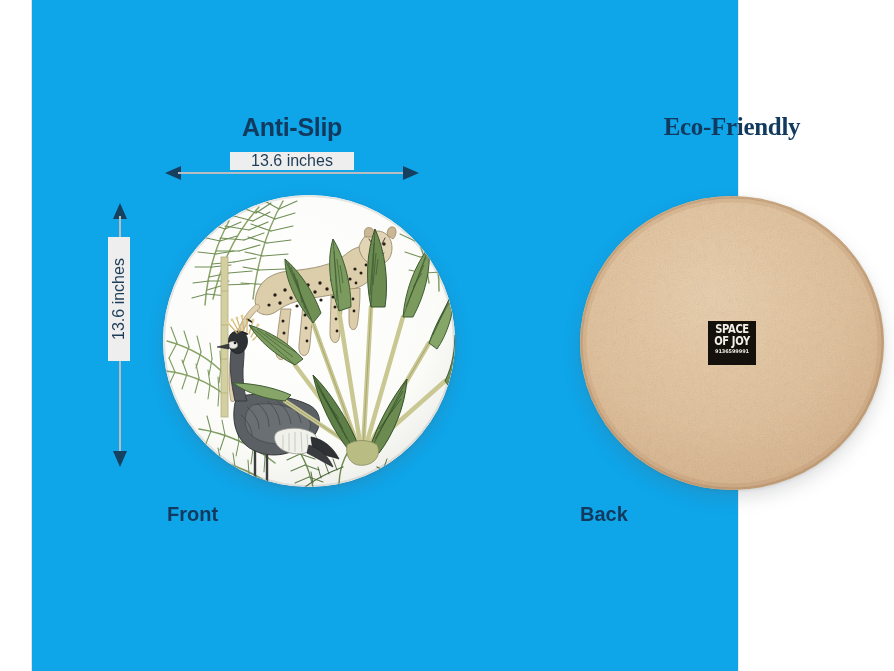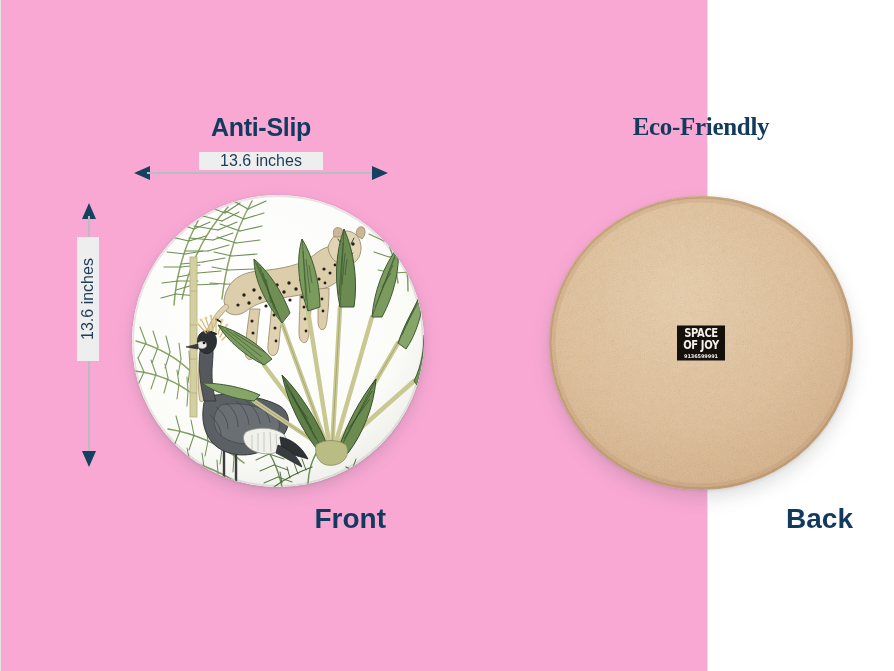--- a/index.html
+++ b/index.html
@@ -10,44 +10,45 @@
     height: 671px;
     background: #ffffff;
     font-family: "Liberation Sans", sans-serif;
     overflow: hidden;
   }
 
   #stage {
     position: relative;
     width: 708px;
     height: 671px;
-    background: #f9a8d4;
+    background: #0ea5e9;
     border-left: 1px solid #e2e2e2;
     border-right: 1px solid #e9e9e9;
+    margin-left: 31px;
   }
 
   
   .heading {
     position: absolute;
     font-size: 25px;
     font-weight: bold;
     color: #123a5e;
     letter-spacing: -0.3px;
     text-align: center;
     white-space: nowrap;
   }
   #heading-anti-slip   { left: 135px; top: 113px; width: 250px; }
   #heading-eco         { left: 548px; top: 113px; width: 304px; font-family: Liberation Serif, serif; }
 
   .footlabel {
     position: absolute;
-    font-size: 28px;
+    font-size: 20px;
     font-weight: bold;
     color: #123a5e;
-    text-align: right;
+    text-align: left;
     white-space: nowrap;
   }
   #label-front { left: 135px; top: 503px; width: 250px; }
   #label-back  { left: 548px; top: 503px; width: 304px; }
 
   
   #dim-horizontal {
     position: absolute;
     left: 133px; top: 164px;
     width: 254px; height: 18px;
@@ -141,21 +142,21 @@
   }
   #back-art { display: block; width: 304px; height: 294px; }
 
   
   #brand-stamp {
     position: absolute;
     left: 50%; top: 50%;
     transform: translate(-50%, -50%);
     width: 48px;
     background: #14100c;
-    padding: 3px 3px 2px 3px;
+    padding: 3px 3px 11px 3px;
     text-align: center;
     line-height: 1;
   }
   #brand-stamp .bl1,
   #brand-stamp .bl2 {
     display: block;
     color: #f4efe6;
     font-family: "DejaVu Sans", sans-serif;
     font-weight: bold;
     font-size: 10px;

